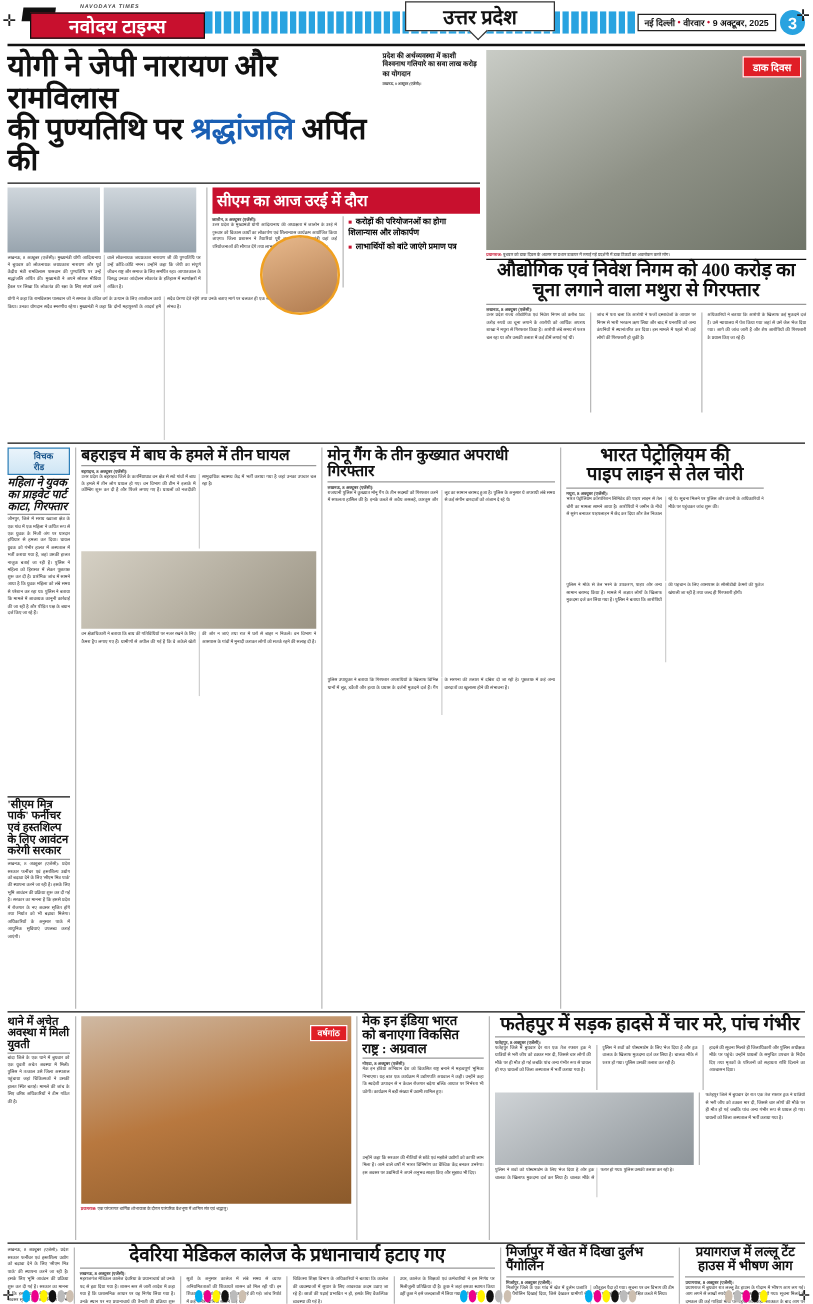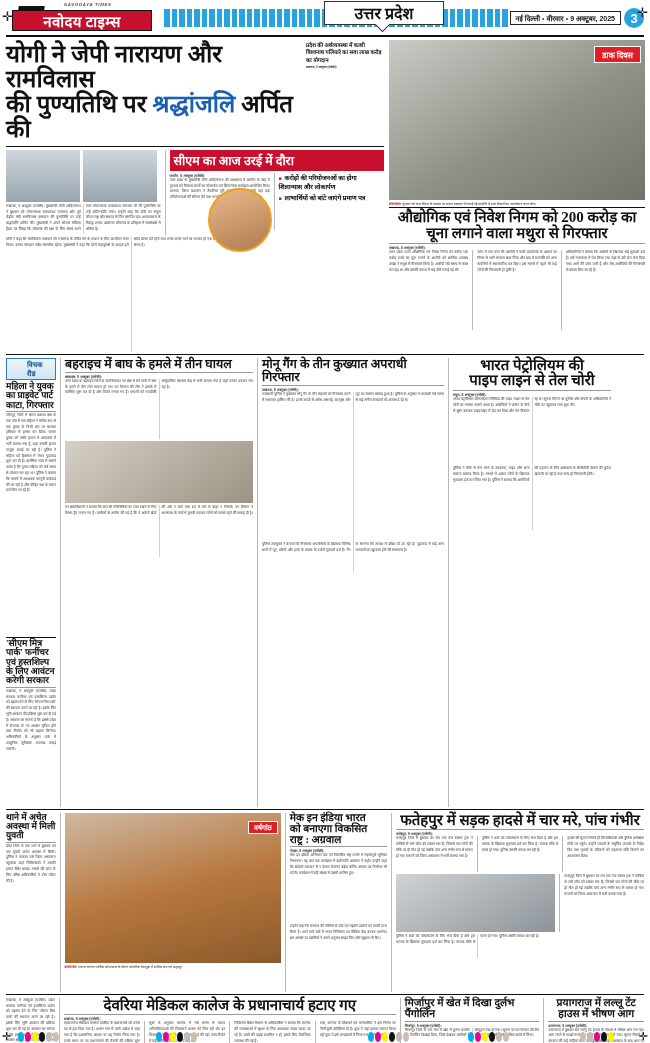--- a/index.html
+++ b/index.html
@@ -15,21 +15,21 @@
   .crop-mark-l { position:absolute; left:-4px; top:6px; font-size:13px; color:#222; }
   .crop-mark-r { position:absolute; right:-4px; top:2px; font-size:13px; color:#222; }
   .logo-wrap { position:relative; width:150px; height:26px; margin-left:6px; }
   .logo-eng {
     position:absolute; left:52px; top:-3px; font-size:4.3px; letter-spacing:.7px;
     font-weight:bold; color:#4a4a4a; font-style:italic;
   }
   .logo-blk { position:absolute; left:6px; top:1px; width:26px; height:11px; background:#111;
               transform:skewX(-8deg); }
   .logo-box {
-    position:absolute; left:0; top:5px; width:140px; height:21px; background:#c8102e;
+    position:absolute; left:12px; top:5px; width:140px; height:21px; background:#c8102e;
     border:1px solid #111; display:flex; align-items:center; justify-content:center;
   }
   .logo-box span { color:#fff; font-size:15px; font-weight:bold; letter-spacing:.3px;
                    font-family:"Liberation Serif", serif; }
   .bars { flex:1; height:18px; display:flex; gap:2px; align-items:center; overflow:hidden;
           margin:0 2px; }
   .bars i { display:block; width:9px; height:18px; background:#29a3e0; }
   .state-tab {
     position:absolute; left:318px; top:-2px; width:120px; height:24px;
     border:1px solid #333; background:#fff; display:flex; align-items:center;
@@ -259,42 +259,42 @@
         <div class="badge-wrap" style="right:4px;top:4px;">
           <span class="badge">डाक दिवस</span>
         </div>
       </div>
       <div class="caption">
         <span class="cap-tag">प्रयागराज:</span>
         <span>बुधवार को डाक दिवस के अवसर पर प्रधान डाकघर में लगाई गई प्रदर्शनी में डाक टिकटों का अवलोकन करते लोग।</span>
       </div>
       <div class="hr"></div>
       <div class="hl hl-lg" style="text-align:center;padding:2px 0;">
-        <div>औद्योगिक एवं निवेश निगम को 200 करोड़ का</div>
+        <div>औद्योगिक एवं निवेश निगम को 400 करोड़ का</div>
         <div>चूना लगाने वाला मथुरा से गिरफ्तार</div>
       </div>
       <div class="hr-thin"></div>
       <div class="byline" style="padding-top:1px;">लखनऊ, 8 अक्टूबर (एजेंसी):</div>
       <div class="flex" style="gap:4px;">
         <div class="body-txt" style="width:82px;height:80px;">उत्तर प्रदेश राज्य औद्योगिक एवं निवेश निगम को करीब 500 करोड़ रुपये का चूना लगाने के आरोपी को आर्थिक अपराध शाखा ने मथुरा से गिरफ्तार किया है। आरोपी लंबे समय से फरार चल रहा था और उसकी तलाश में कई टीमें लगाई गई थीं।</div>
         <div class="vr"></div>
         <div class="body-txt" style="width:82px;height:80px;">जांच में पता चला कि आरोपी ने फर्जी दस्तावेजों के आधार पर निगम से भारी भरकम ऋण लिया और बाद में धनराशि को अन्य कंपनियों में स्थानांतरित कर दिया। इस मामले में पहले भी कई लोगों की गिरफ्तारी हो चुकी है।</div>
         <div class="vr"></div>
         <div class="body-txt" style="width:82px;height:80px;">अधिकारियों ने बताया कि आरोपी के खिलाफ कई मुकदमे दर्ज हैं। उसे न्यायालय में पेश किया गया जहां से उसे जेल भेज दिया गया। आगे की जांच जारी है और शेष आरोपियों की गिरफ्तारी के प्रयास किए जा रहे हैं।</div>
       </div>
     </div>
   </div>
 
   <div class="hr" style="margin-top:2px;"></div>
 
   <div class="flex" style="gap:4px;margin-top:3px;">
 
     <div style="width:50px;">
       <div class="vichak">विचक रीड</div>
-      <div class="hl hl-xs" style="margin-top:2px;">महिला ने युवक का प्राइवेट पार्ट काटा, गिरफ्तार</div>
+      <div class="hl hl-xs" style="margin-top:2px;font-style:italic;">महिला ने युवक का प्राइवेट पार्ट काटा, गिरफ्तार</div>
       <div class="hr-thin" style="margin:1px 0;"></div>
       <div class="body-txt" style="height:222px;">जौनपुर, जिले में सराय ख्वाजा क्षेत्र के एक गांव में एक महिला ने कथित रूप से एक युवक के निजी अंग पर धारदार हथियार से हमला कर दिया। घायल युवक को गंभीर हालत में अस्पताल में भर्ती कराया गया है, जहां उसकी हालत नाजुक बताई जा रही है। पुलिस ने महिला को हिरासत में लेकर पूछताछ शुरू कर दी है। प्रारंभिक जांच में सामने आया है कि युवक महिला को लंबे समय से परेशान कर रहा था। पुलिस ने बताया कि मामले में आवश्यक कानूनी कार्रवाई की जा रही है और पीड़ित पक्ष के बयान दर्ज किए जा रहे हैं।</div>
       <div class="hr" style="margin:2px 0 1px;"></div>
       <div class="hl hl-xs">'सीएम मित्र पार्क' फर्नीचर एवं हस्तशिल्प के लिए आवंटन करेगी सरकार</div>
       <div class="hr-thin" style="margin:1px 0;"></div>
       <div class="body-txt" style="height:118px;">लखनऊ, 8 अक्टूबर (एजेंसी): प्रदेश सरकार फर्नीचर एवं हस्तशिल्प उद्योग को बढ़ावा देने के लिए 'सीएम मित्र पार्क' की स्थापना करने जा रही है। इसके लिए भूमि आवंटन की प्रक्रिया शुरू कर दी गई है। सरकार का मानना है कि इससे प्रदेश में रोजगार के नए अवसर सृजित होंगे तथा निर्यात को भी बढ़ावा मिलेगा। अधिकारियों के अनुसार पार्क में आधुनिक सुविधाएं उपलब्ध कराई जाएंगी।</div>
     </div>
 
     <div class="vr"></div>
 

